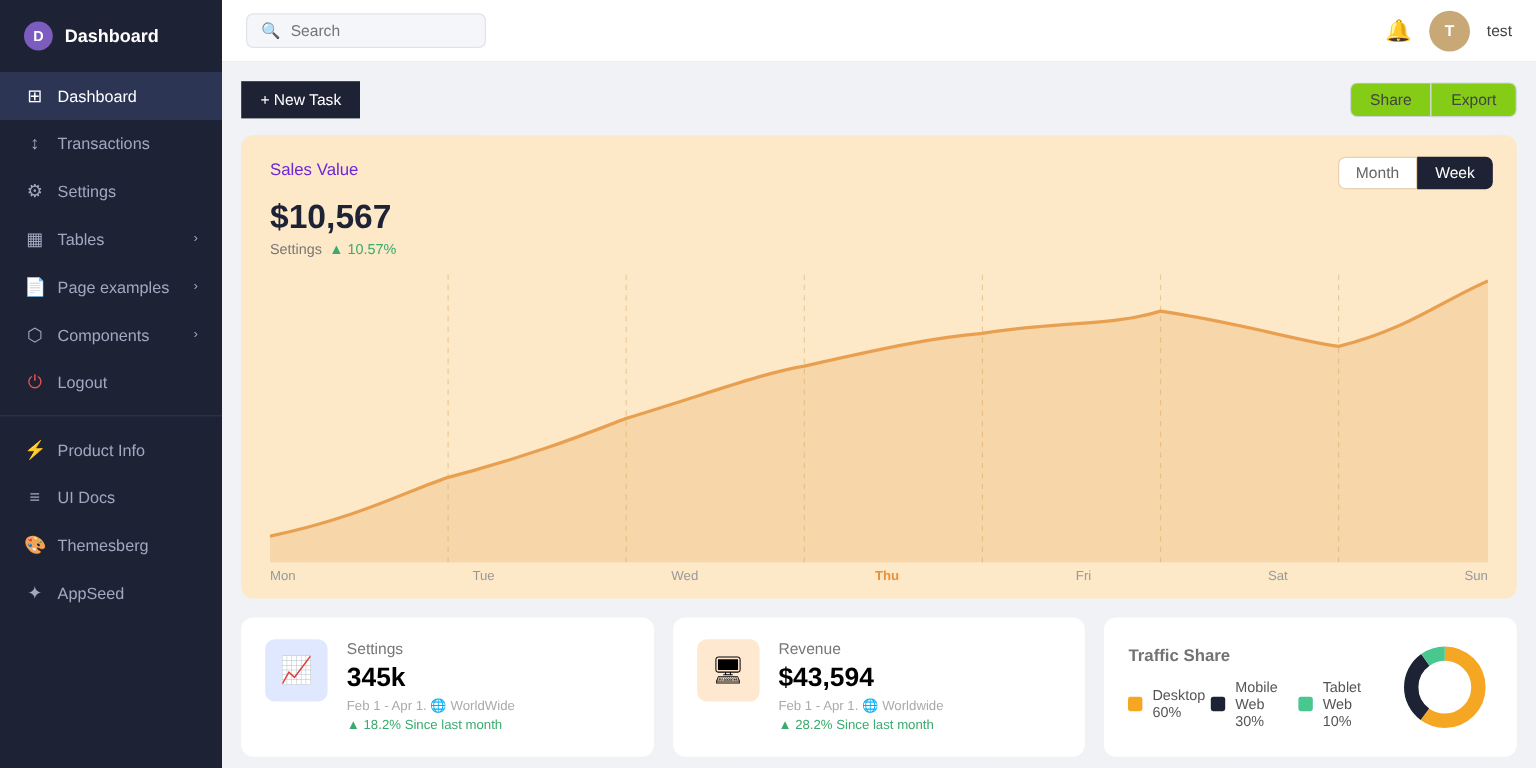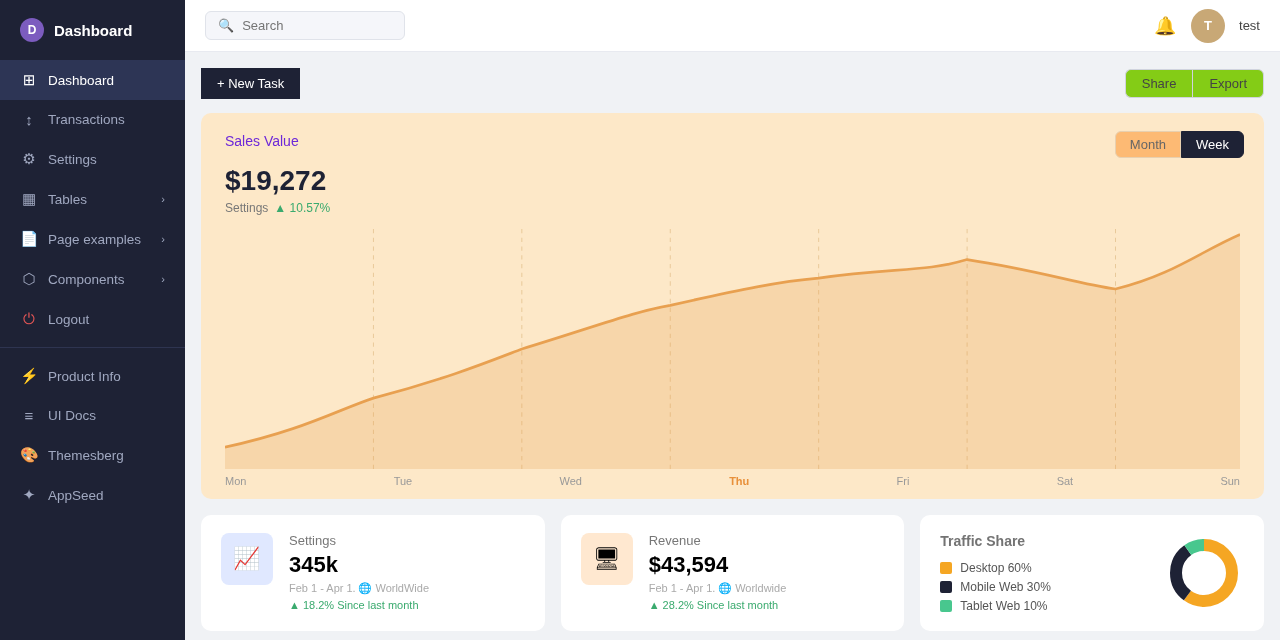--- a/index.html
+++ b/index.html
@@ -144,21 +144,21 @@
     .sales-meta { display: flex; align-items: center; gap: 6px; font-size: 12px; color: #777; margin-bottom: 14px; }
     .sales-meta .up { color: #3aaa6e; display: flex; align-items: center; gap: 2px; }
     .period-btns {
       position: absolute; top: 18px; right: 20px;
       display: flex; gap: 0;
     }
     .period-btn {
       padding: 5px 14px;
       font-size: 13px;
       border: 1px solid #e8d0b0;
-      background: #fdba74;
+      background: #ffffff;
       cursor: pointer;
       color: #666;
     }
     .period-btn.active {
       background: #1e2235;
       color: white;
       border-color: #1e2235;
     }
     .period-btn:first-child { border-radius: 6px 0 0 6px; }
     .period-btn:last-child { border-radius: 0 6px 6px 0; }
@@ -212,21 +212,21 @@
       background: white;
       border-radius: 10px;
       padding: 18px 20px;
       flex: 1;
       display: flex;
       gap: 16px;
       align-items: center;
     }
     .traffic-info { flex: 1; }
     .traffic-label { font-size: 14px; font-weight: 600; color: #737373; margin-bottom: 12px; }
-    .traffic-legend { display: flex; flex-direction: column; gap: 5px; }
+    .traffic-legend { display: flex; flex-direction: row; gap: 5px; }
     .legend-item { display: flex; align-items: center; gap: 8px; font-size: 12px; color: #555; }
     .legend-dot { width: 12px; height: 12px; border-radius: 2px; flex-shrink: 0; }
 
     
     .donut-wrap { width: 80px; height: 80px; flex-shrink: 0; }
     .donut-wrap svg { width: 80px; height: 80px; }
   </style>
 </head>
 <body>
 
@@ -305,21 +305,21 @@
     <div class="actions-row">
       <button class="new-task-btn">+ New Task</button>
       <div class="share-export">
         <button class="share-btn">Share</button>
         <button class="export-btn">Export</button>
       </div>
     </div>
 
     <div class="sales-card">
       <div class="sales-title">Sales Value</div>
-      <div class="sales-value">$19,272</div>
+      <div class="sales-value">$10,567</div>
       <div class="sales-meta">
         <span>Settings</span>
         <span class="up" style="color:#3aaa6e; font-size:12px;text-align:center;">▲ 10.57%</span>
       </div>
       <div class="period-btns">
         <button class="period-btn">Month</button>
         <button class="period-btn active">Week</button>
       </div>
 
       <div class="chart-area">

